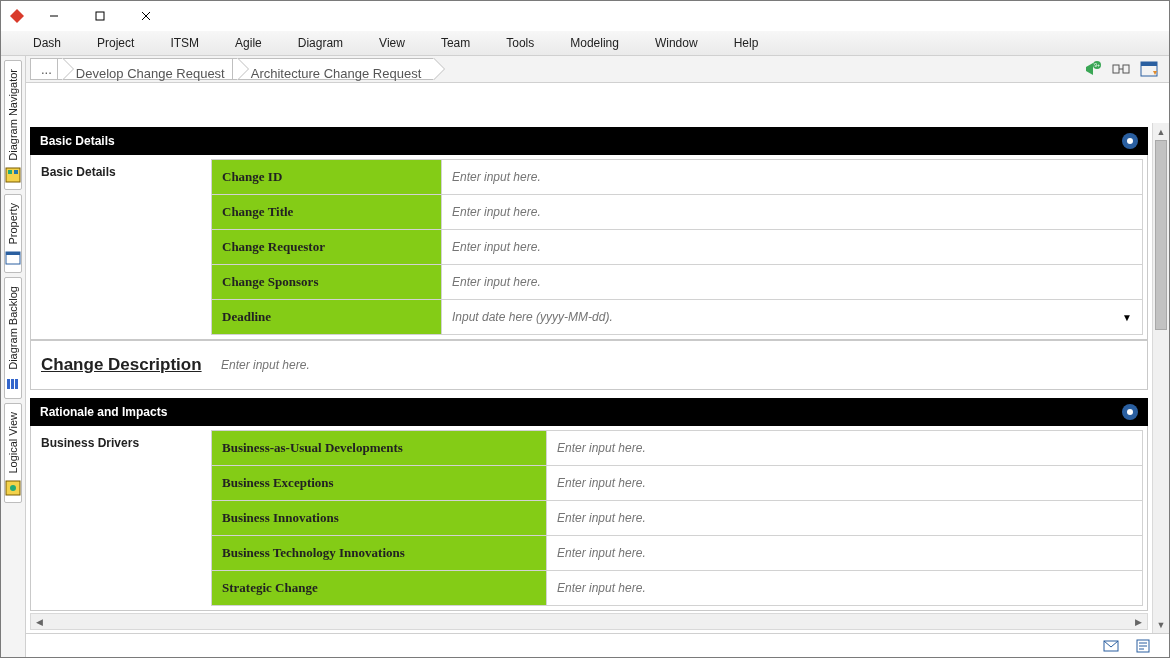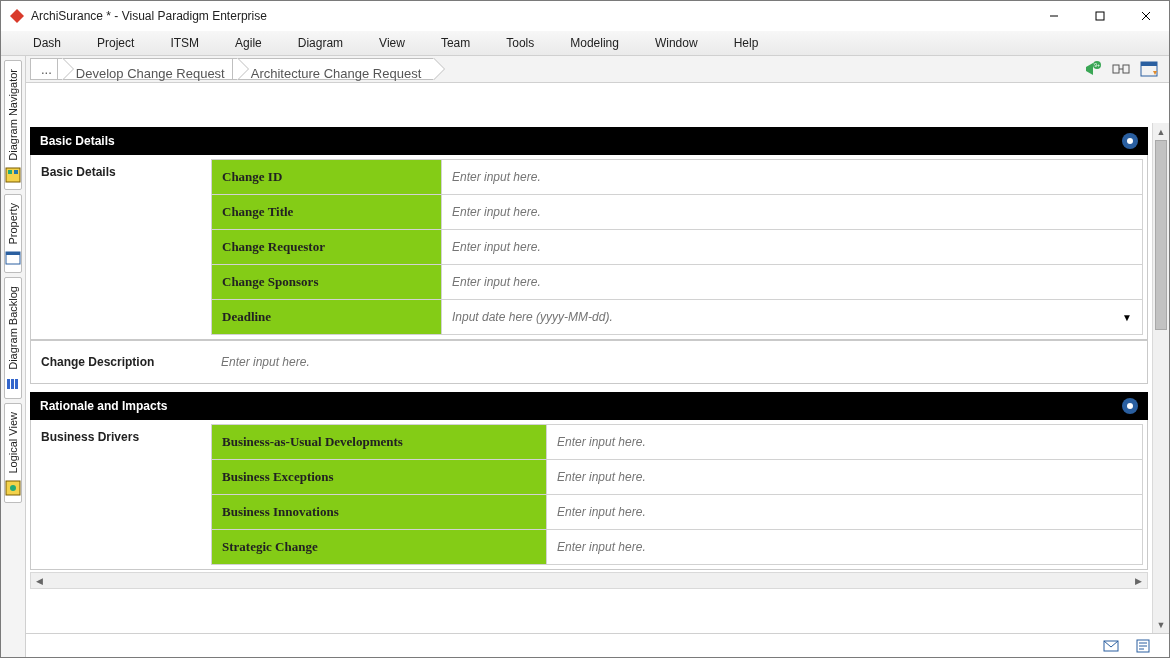--- a/index.html
+++ b/index.html
@@ -61,21 +61,21 @@
 
 table.fieldtbl { width: 100%; border-collapse: collapse; table-layout: fixed; }
 table.fieldtbl td { border: 1px solid #d2d2d2; height: 35px; padding: 0 10px; }
 table.fieldtbl td.lbl { background: #84cc16; font-weight: bold; font-family: Georgia, "Times New Roman", serif; font-size: 13px; width: 230px; }
 table.fieldtbl.wide td.lbl { width: 335px; }
 table.fieldtbl td.inp input { width: 100%; border: none; outline: none; font-style: italic; color: #888; font-size: 12px; background: transparent; }
 table.fieldtbl td.inp { background:#fff; position:relative; }
 .dd-caret { position:absolute; right:10px; top:50%; transform:translateY(-50%); font-size:10px; color:#000; pointer-events:none; }
 
 .descblock { border:1px solid #c9c9c9; background:#fff; display:flex; padding: 14px 10px; margin-bottom: 8px; }
-.descblock .sidelabel { width:180px; font-weight:bold; font-size:12px; }
+.descblock .sidelabel { width:180px; font-weight:bold; font-size:17px;text-decoration:underline; }
 .descblock input { flex:1; border:none; outline:none; font-style:italic; color:#888; font-size:12px; }
 
 .hscroll { height: 17px; background:#f0f0f0; border:1px solid #d9d9d9; margin-top:2px; position:relative; }
 .hscroll .harrow { position:absolute; top:0; width:17px; height:100%; display:flex; align-items:center; justify-content:center; font-size:9px; color:#666; cursor:pointer; }
 .hscroll .harrow.left { left:0; } .hscroll .harrow.right { right:0; }
 
 
 .statusbar { height: 24px; border-top: 1px solid #d0d0d0; background:#fff; display:flex; align-items:center; justify-content:flex-end; padding: 0 18px; gap: 16px; }
 .statusbar .sicon { width:16px; height:16px; cursor:pointer; }
 </style>
@@ -83,21 +83,20 @@
 <body>
 
 <div class="window">
 
   <div class="titlebar">
     <span class="logo">
       <svg viewBox="0 0 16 16">
           <polygon points="8,1 15,8 8,15 1,8" fill="#d93a2b"></polygon>
         </svg>
     </span>
-    <span class="title">ArchiSurance * - Visual Paradigm Enterprise</span>
     <div class="ctrls">
       <div class="ctrl">
           <svg viewBox="0 0 10 10">
             <line x1="1" y1="5" x2="9" y2="5" stroke="#000" stroke-width="1"></line>
           </svg>
         </div>
       <div class="ctrl">
           <svg viewBox="0 0 10 10">
             <rect x="1" y="1" width="8" height="8" fill="none" stroke="#000" stroke-width="1"></rect>
           </svg>
@@ -261,20 +260,24 @@
                 </tr>
                 <tr>
                   <td class="lbl">Business Exceptions</td>
                   <td class="inp"><input placeholder="Enter input here." style=""></td>
                 </tr>
                 <tr>
                   <td class="lbl">Business Innovations</td>
                   <td class="inp"><input placeholder="Enter input here." style=""></td>
                 </tr>
                 <tr>
+                  <td class="lbl">Business Technology Innovations</td>
+                  <td class="inp"><input placeholder="Enter input here." style=""></td>
+                </tr>
+                <tr>
                   <td class="lbl">Strategic Change</td>
                   <td class="inp"><input placeholder="Enter input here." style=""></td>
                 </tr>
               </tbody>
                 </table>
             </div>
           </div>
 
           <div class="hscroll">
             <span class="harrow left">◀</span>

